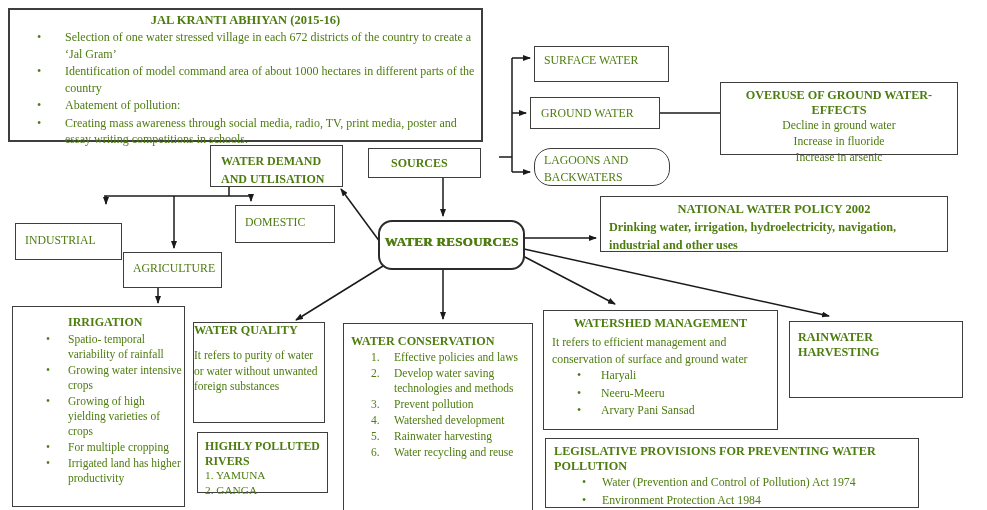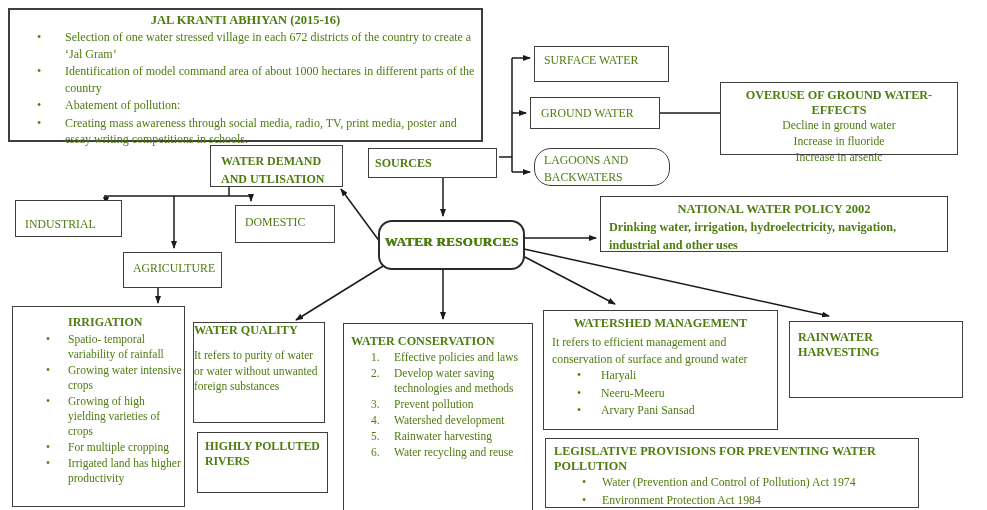--- a/index.html
+++ b/index.html
@@ -9,28 +9,28 @@
   .box{position:absolute;border:1.6px solid #3e3e3e;background:#fff;box-sizing:border-box;font-size:11.8px;}
   .bt{font-weight:bold;}
   .center{text-align:center;}
   ul,ol{margin:0;padding:0;list-style:none;}
   
   #b-jal{left:8px;top:8px;width:475px;height:134px;border-width:2px;}
   #b-jal .bt{font-size:12.5px;margin-top:3px;}
   #b-jal li{position:relative;padding-left:55px;line-height:16.5px;font-size:12px;margin-top:1px;}
   #b-jal li::before{content:"\2022";position:absolute;left:27px;}
   #b-wd{left:210px;top:145px;width:133px;height:42px;font-weight:bold;padding:6px 6px 0 10px;line-height:18px;font-size:12px;}
-  #b-src{left:368px;top:148px;width:129px;height:30px;font-weight:bold;padding:7px 0 0 6px;font-size:12px;}
+  #b-src{left:368px;top:148px;width:113px;height:30px;font-weight:bold;padding:7px 0 0 22px;font-size:12px;}
   #b-sw{left:534px;top:46px;width:135px;height:36px;padding:6px 0 0 9px;}
   #b-gw{left:530px;top:97px;width:130px;height:32px;padding:8px 0 0 10px;}
   #b-lg{left:534px;top:148px;width:136px;height:38px;padding:3px 0 0 9px;line-height:17px;border-radius:17px;}
   #b-ov{left:720px;top:82px;width:238px;height:73px;padding-top:5px;}
   #b-ov .bt{font-size:12.2px;}
   #b-ov .ln{line-height:16px;font-size:11.7px;text-align:center;}
-  #b-ind{left:15px;top:200px;width:107px;height:37px;padding:16px 0 0 9px;}
+  #b-ind{left:15px;top:223px;width:107px;height:37px;padding:9px 0 0 9px;}
   #b-dom{left:235px;top:205px;width:100px;height:38px;padding:9px 0 0 9px;}
   #b-agr{left:123px;top:252px;width:99px;height:36px;padding:8px 0 0 9px;}
   #b-wr{left:378px;top:220px;width:147px;height:50px;border-radius:14px;border-width:2px;border-color:#2b2b2b;
         font-weight:bold;font-size:13px;text-align:center;padding-top:12px;letter-spacing:.3px;
         text-shadow:.6px 0 0 currentColor;}
   #b-nwp{left:600px;top:196px;width:348px;height:56px;padding-top:5px;}
   #b-nwp .bt{font-size:12.5px;}
   #b-nwp .bd{font-weight:bold;font-size:12.2px;line-height:17.5px;margin:2px 8px 0 8px;}
   #b-irr{left:12px;top:306px;width:173px;height:201px;font-size:11.5px;}
   #b-irr .bt{margin:8px 0 2px 55px;font-size:12px;}
@@ -144,20 +144,24 @@
     </ul>
   </div>
 
   <div class="box" id="b-wq">
     <div class="bt">WATER QUALITY</div>
     <div class="bd">It refers to purity of water or water without unwanted foreign substances</div>
   </div>
 
   <div class="box" id="b-hpr">
     <div class="bt">HIGHLY POLLUTED RIVERS</div>
+    <ul>
+      <li>1. YAMUNA</li>
+      <li>2. GANGA</li>
+    </ul>
   </div>
 
   <div class="box" id="b-wc">
     <div class="bt">WATER CONSERVATION</div>
     <ol>
       <li><span class="num">1.</span><span>Effective policies and laws</span></li>
       <li><span class="num">2.</span><span>Develop water saving technologies and methods</span></li>
       <li><span class="num">3.</span><span>Prevent pollution</span></li>
       <li><span class="num">4.</span><span>Watershed development</span></li>
       <li><span class="num">5.</span><span>Rainwater harvesting</span></li>

